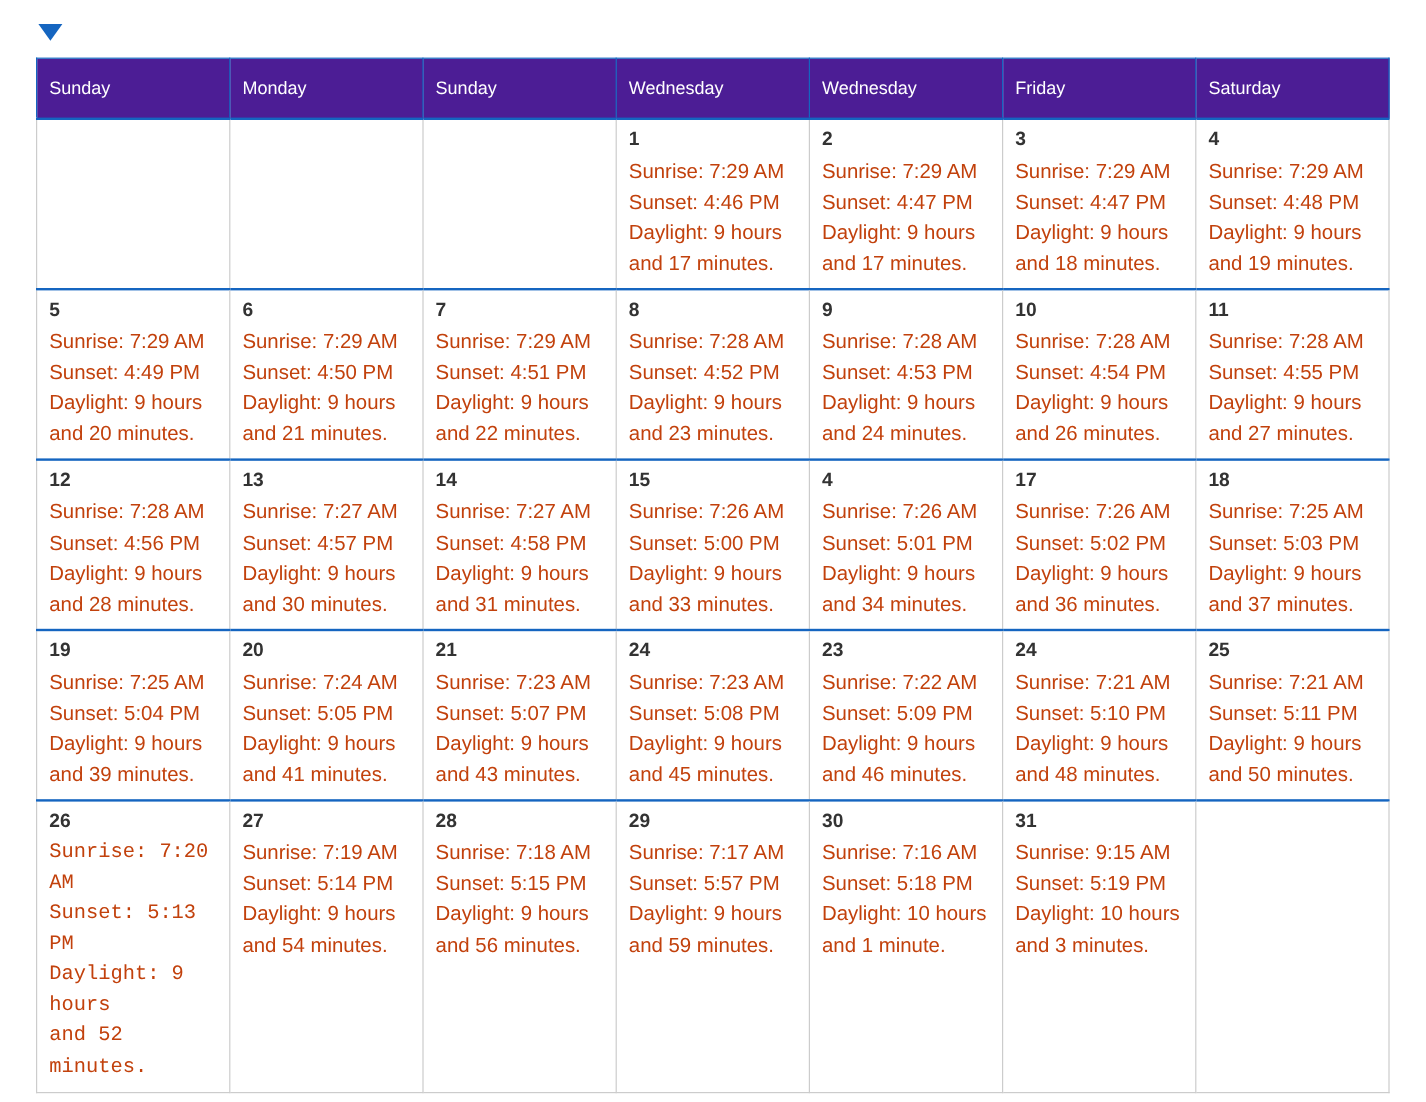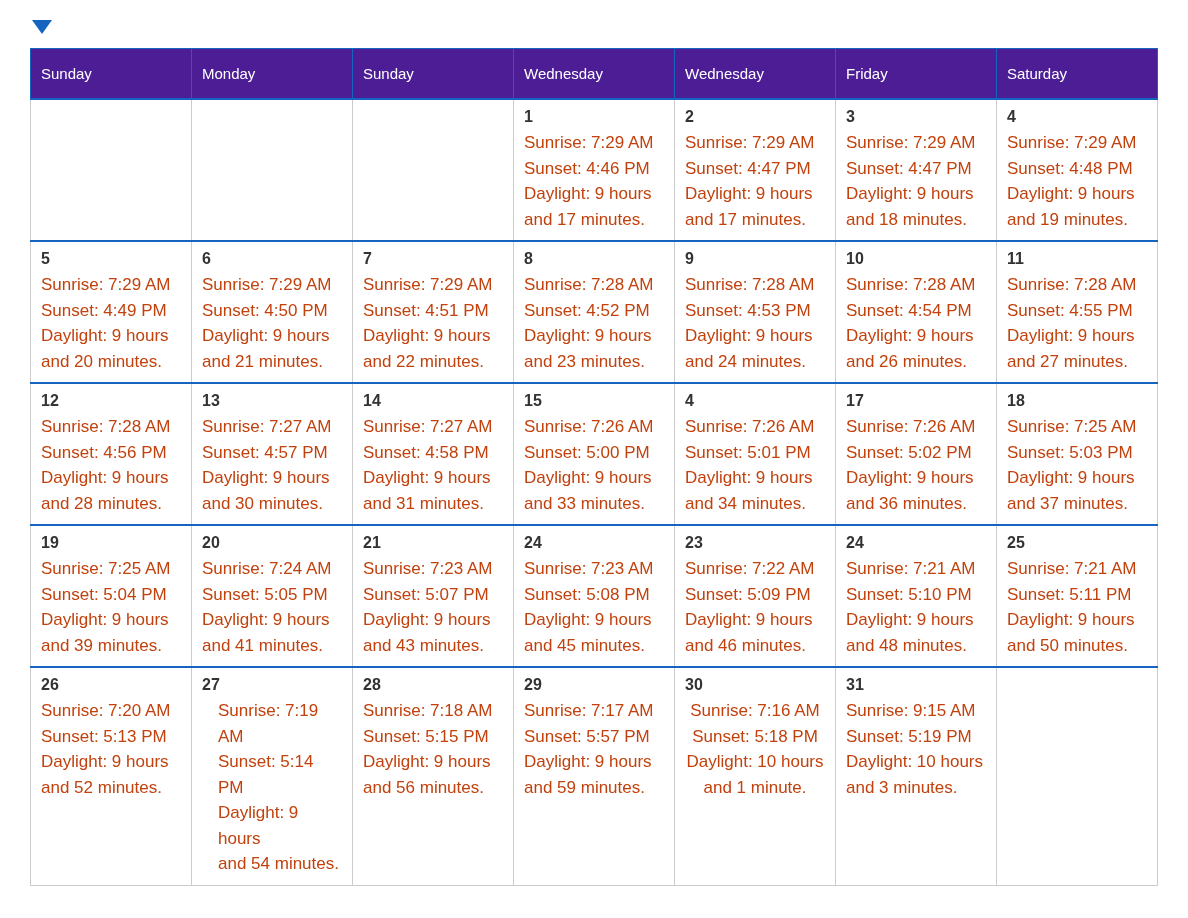--- a/index.html
+++ b/index.html
@@ -315,49 +315,49 @@
           <span class="day-number">25</span>
           <div class="day-info" style="white-space: pre-line;">Sunrise: 7:21 AM
 Sunset: 5:11 PM
 Daylight: 9 hours
 and 50 minutes.</div>
         </td>
       </tr>
       <tr>
         <td>
           <span class="day-number">26</span>
-          <div class="day-info" style="white-space: pre-line;">Sunrise: 7:20 AM
+          <div class="day-info" style="white-space: pre-line; font-family: Liberation Mono, monospace;">Sunrise: 7:20 AM
 Sunset: 5:13 PM
 Daylight: 9 hours
 and 52 minutes.</div>
         </td>
         <td>
           <span class="day-number">27</span>
-          <div class="day-info" style="white-space: pre-line; margin-left: 16px;">Sunrise: 7:19 AM
+          <div class="day-info" style="white-space: pre-line;">Sunrise: 7:19 AM
 Sunset: 5:14 PM
 Daylight: 9 hours
 and 54 minutes.</div>
         </td>
         <td>
           <span class="day-number">28</span>
           <div class="day-info" style="white-space: pre-line;">Sunrise: 7:18 AM
 Sunset: 5:15 PM
 Daylight: 9 hours
 and 56 minutes.</div>
         </td>
         <td>
           <span class="day-number">29</span>
           <div class="day-info" style="white-space: pre-line;">Sunrise: 7:17 AM
 Sunset: 5:57 PM
 Daylight: 9 hours
 and 59 minutes.</div>
         </td>
         <td>
           <span class="day-number">30</span>
-          <div class="day-info" style="white-space: pre-line; text-align: center;">Sunrise: 7:16 AM
+          <div class="day-info" style="white-space: pre-line;">Sunrise: 7:16 AM
 Sunset: 5:18 PM
 Daylight: 10 hours
 and 1 minute.</div>
         </td>
         <td>
           <span class="day-number">31</span>
           <div class="day-info" style="white-space: pre-line;">Sunrise: 9:15 AM
 Sunset: 5:19 PM
 Daylight: 10 hours
 and 3 minutes.</div>

